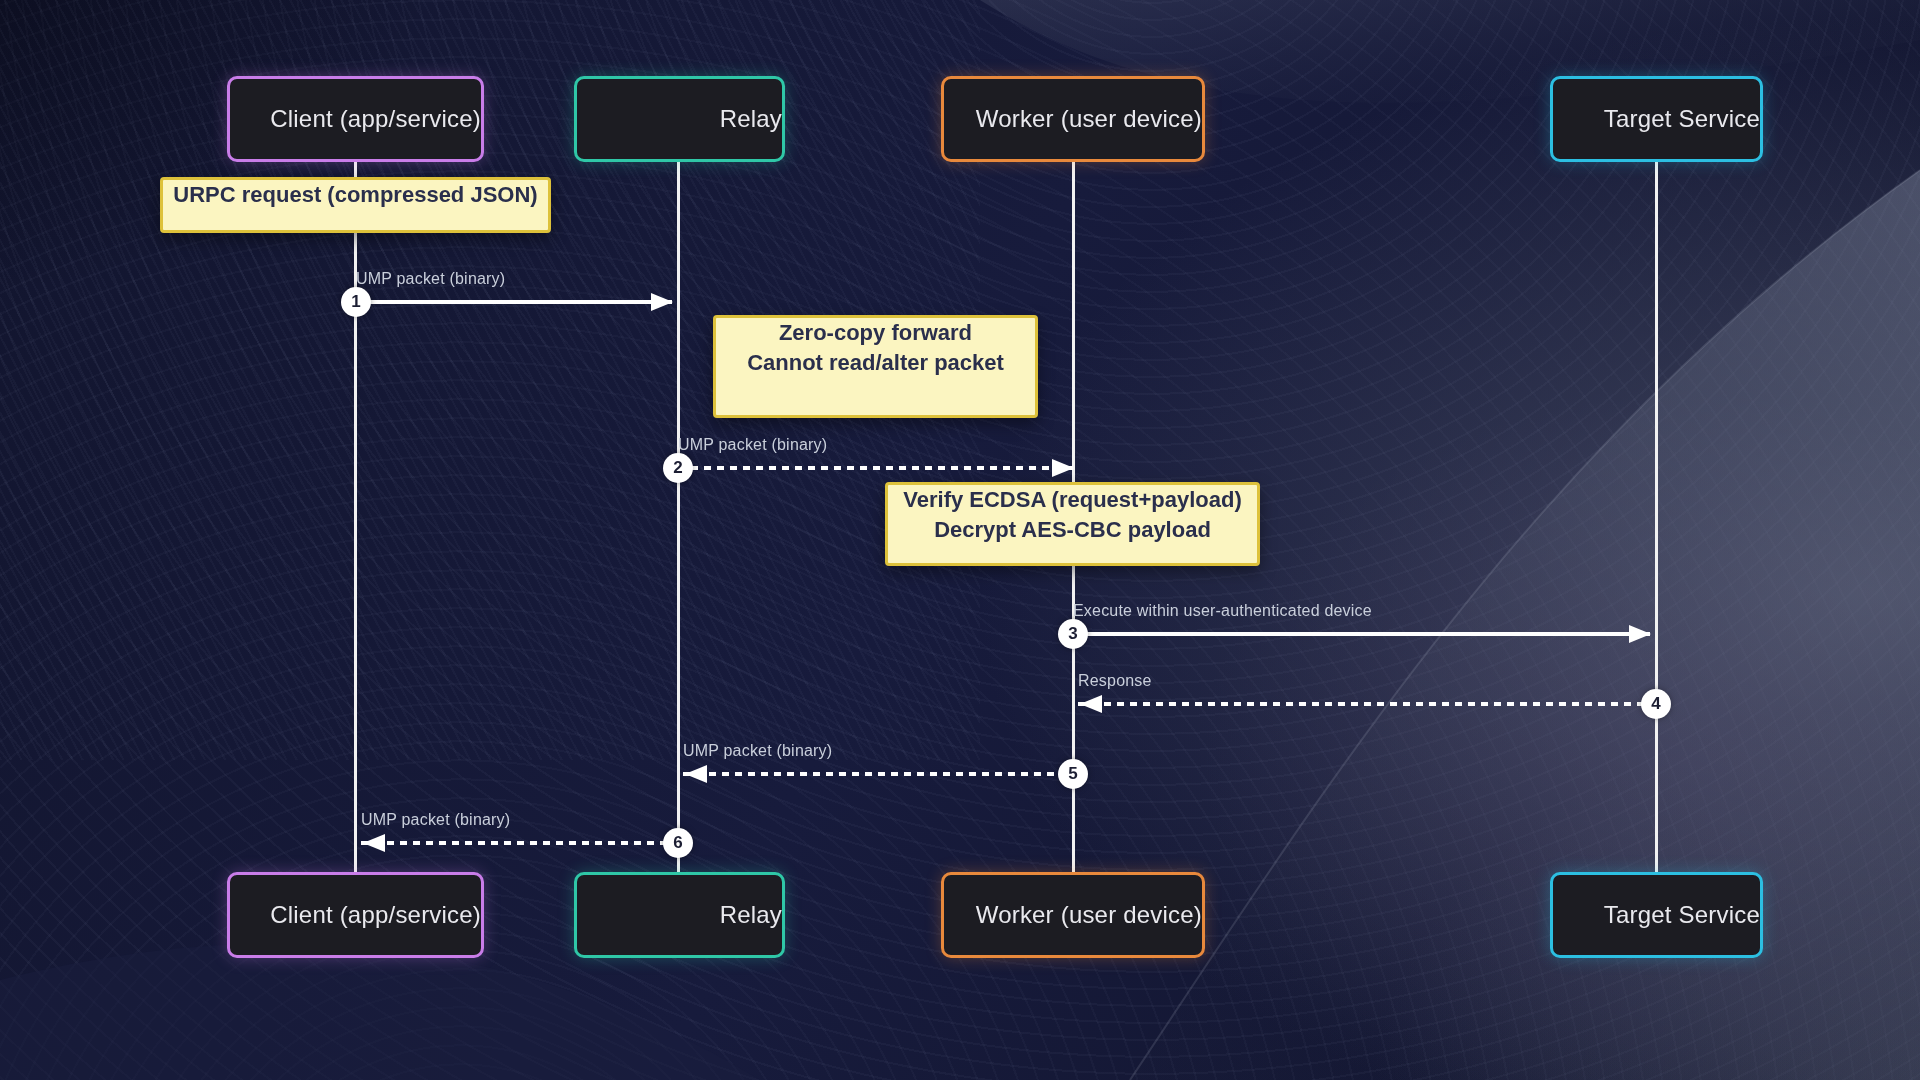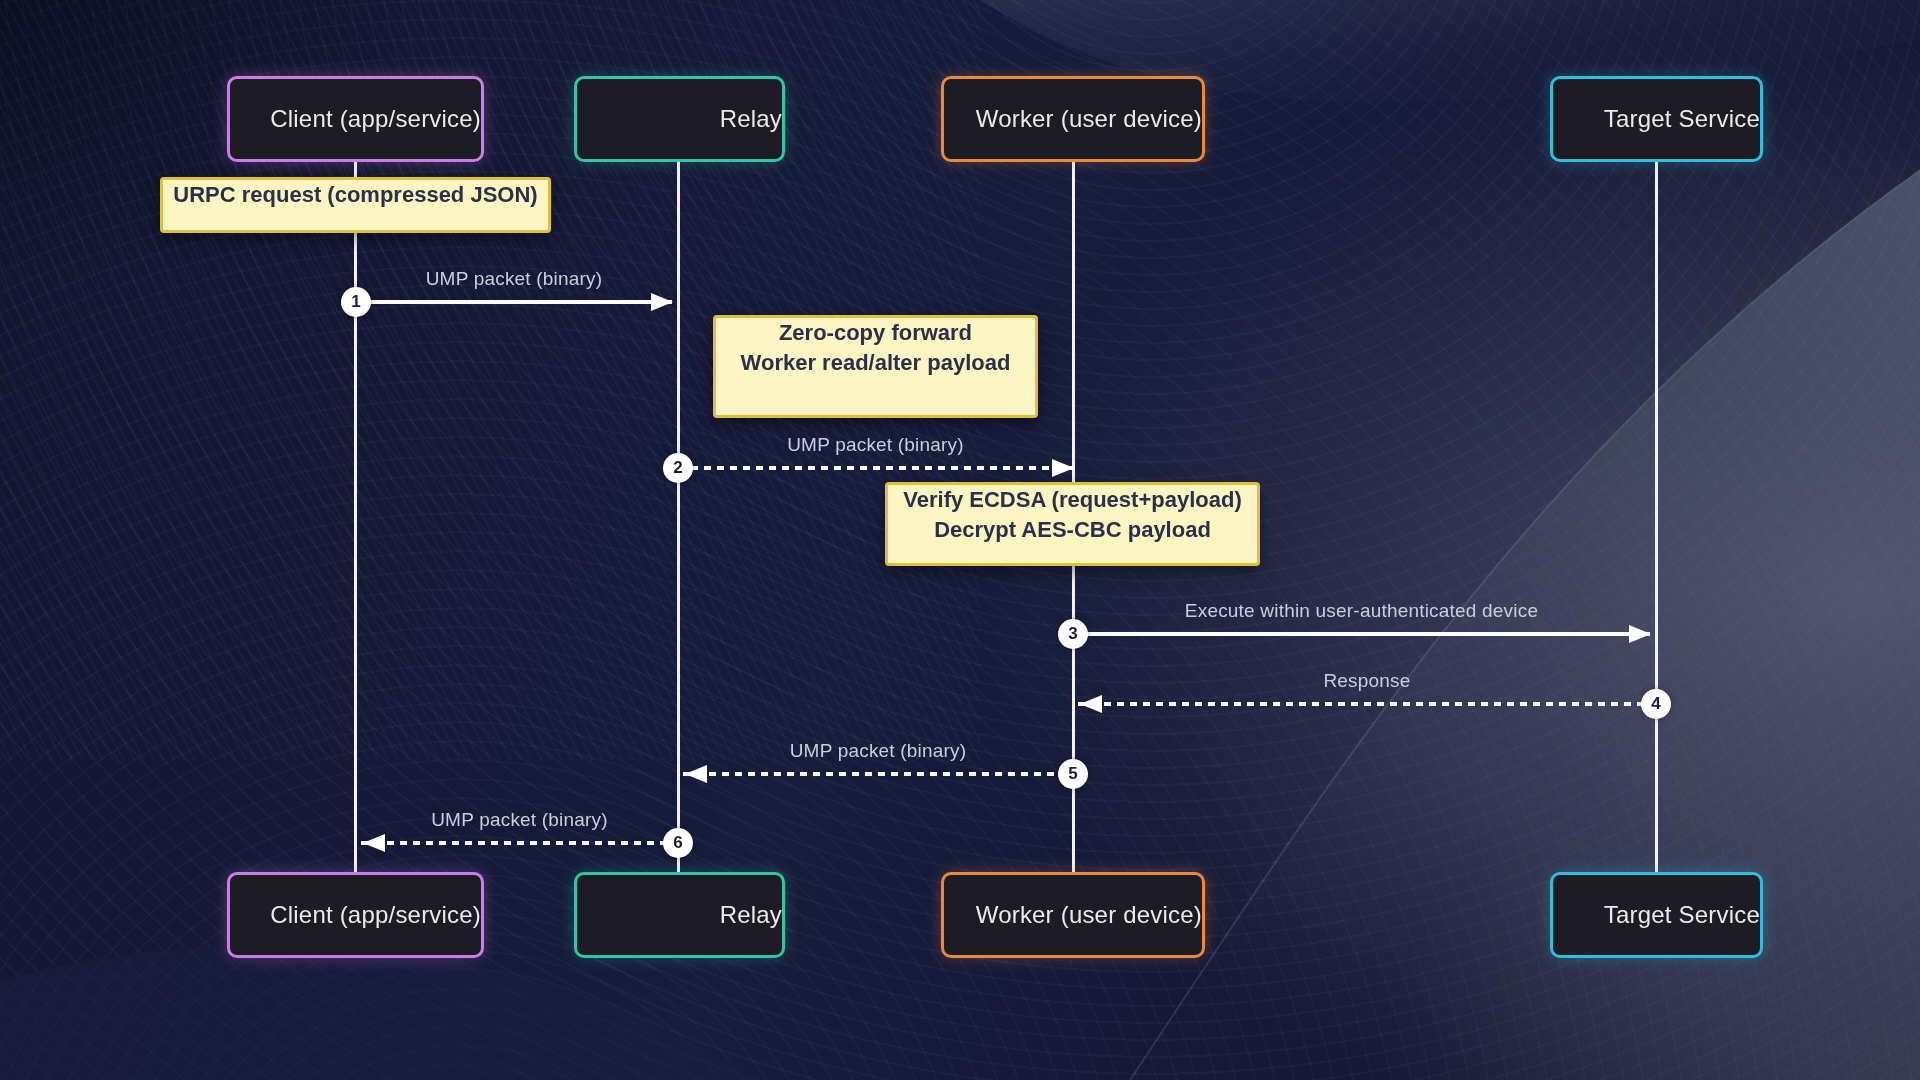--- a/index.html
+++ b/index.html
@@ -42,22 +42,22 @@
   .note {
     position:absolute; z-index:6;
     background:#fbf5c1; border:3px solid #ddc13a; border-radius:4px;
     color:#2a2f4c; font-weight:bold; font-size:22px; line-height:30px;
     display:flex; flex-direction:column; align-items:center; justify-content:flex-start;
     text-align:center; box-shadow:0 6px 16px rgba(0,0,0,0.40);
   }
 
   .message { position:absolute; z-index:3; }
   .msg-label {
-    height:30px; line-height:30px; margin-bottom:6px; text-align:center;
-    color:#c9cfdb; font-size:19px; letter-spacing:0.2px; white-space:nowrap;
+    height:30px; line-height:30px; margin-bottom:6px; text-align:left;
+    color:#c9cfdb; font-size:16px; letter-spacing:0.2px; white-space:nowrap;
   }
   .msg-track { position:relative; height:4px; }
   .msg-track.solid  { background:#ffffff; }
   .msg-track.dotted { background:repeating-linear-gradient(90deg, #ffffff 0 7px, rgba(0,0,0,0) 7px 13px); }
   .ah {
     position:absolute; width:0; height:0; top:-7px;
     border-top:9px solid transparent; border-bottom:9px solid transparent;
   }
   .ah.right { right:-1px; border-left:22px solid #ffffff; }
   .ah.left  { left:2px;  border-right:22px solid #ffffff; }
@@ -171,20 +171,20 @@
       <span class="ah left"></span>
       <span class="num-circle at-right">6</span>
     </div>
   </div>
 
   <div class="note" style="left:160px;top:177px;width:391px;height:56px">
     <span>URPC request (compressed JSON)</span>
   </div>
   <div class="note" style="left:713px;top:315px;width:325px;height:103px">
     <span>Zero-copy forward</span>
-    <span>Worker read/alter payload</span>
+    <span>Cannot read/alter packet</span>
   </div>
   <div class="note" style="left:885px;top:482px;width:375px;height:84px">
     <span>Verify ECDSA (request+payload)</span>
     <span>Decrypt AES-CBC payload</span>
   </div>
 
 </div>
 
 </body></html>

